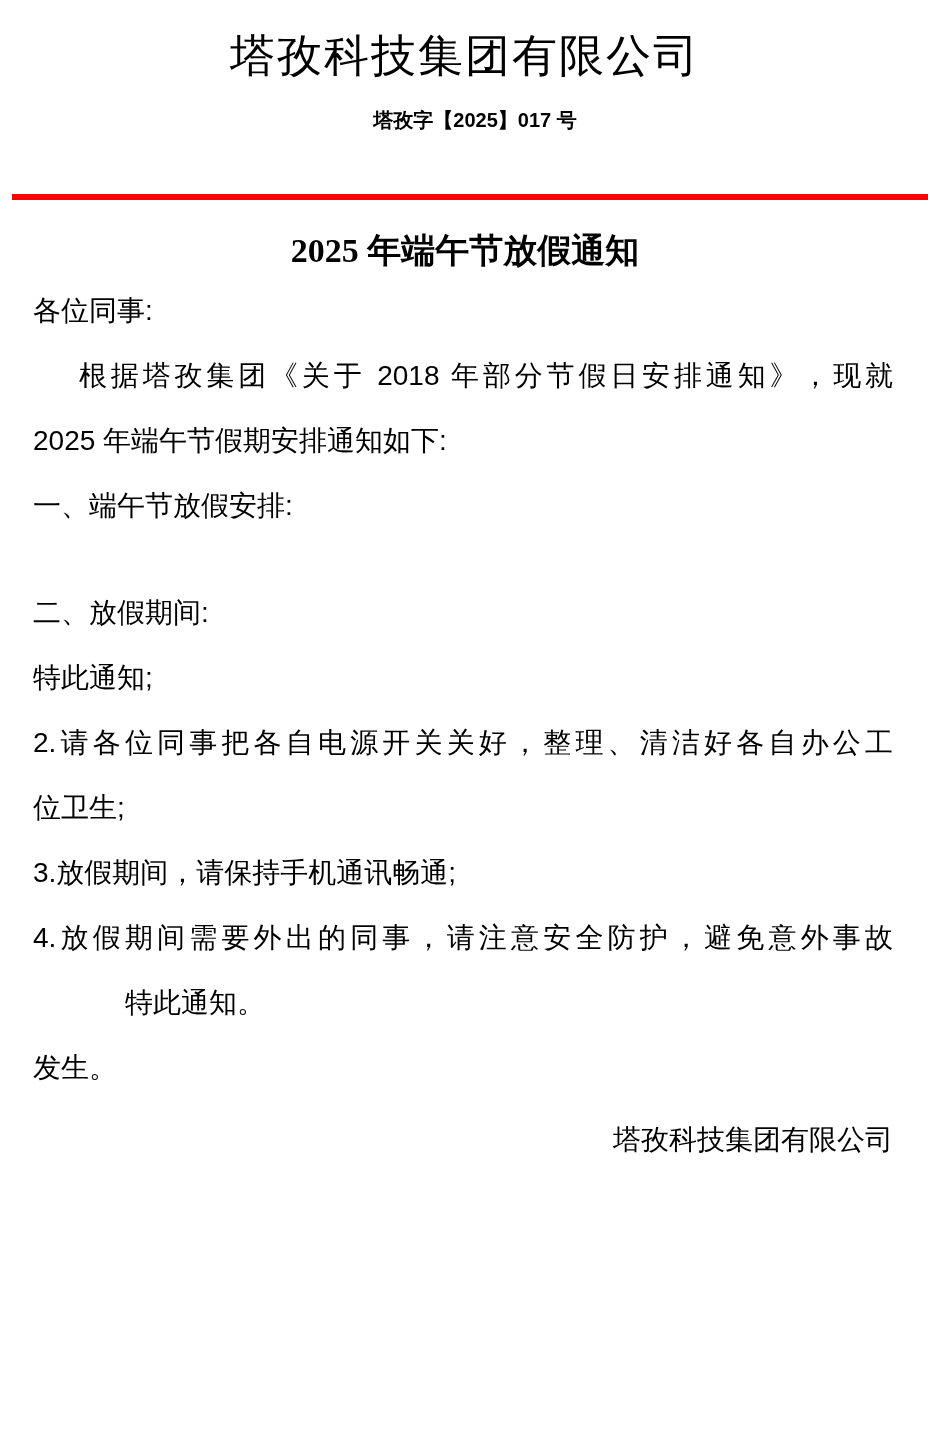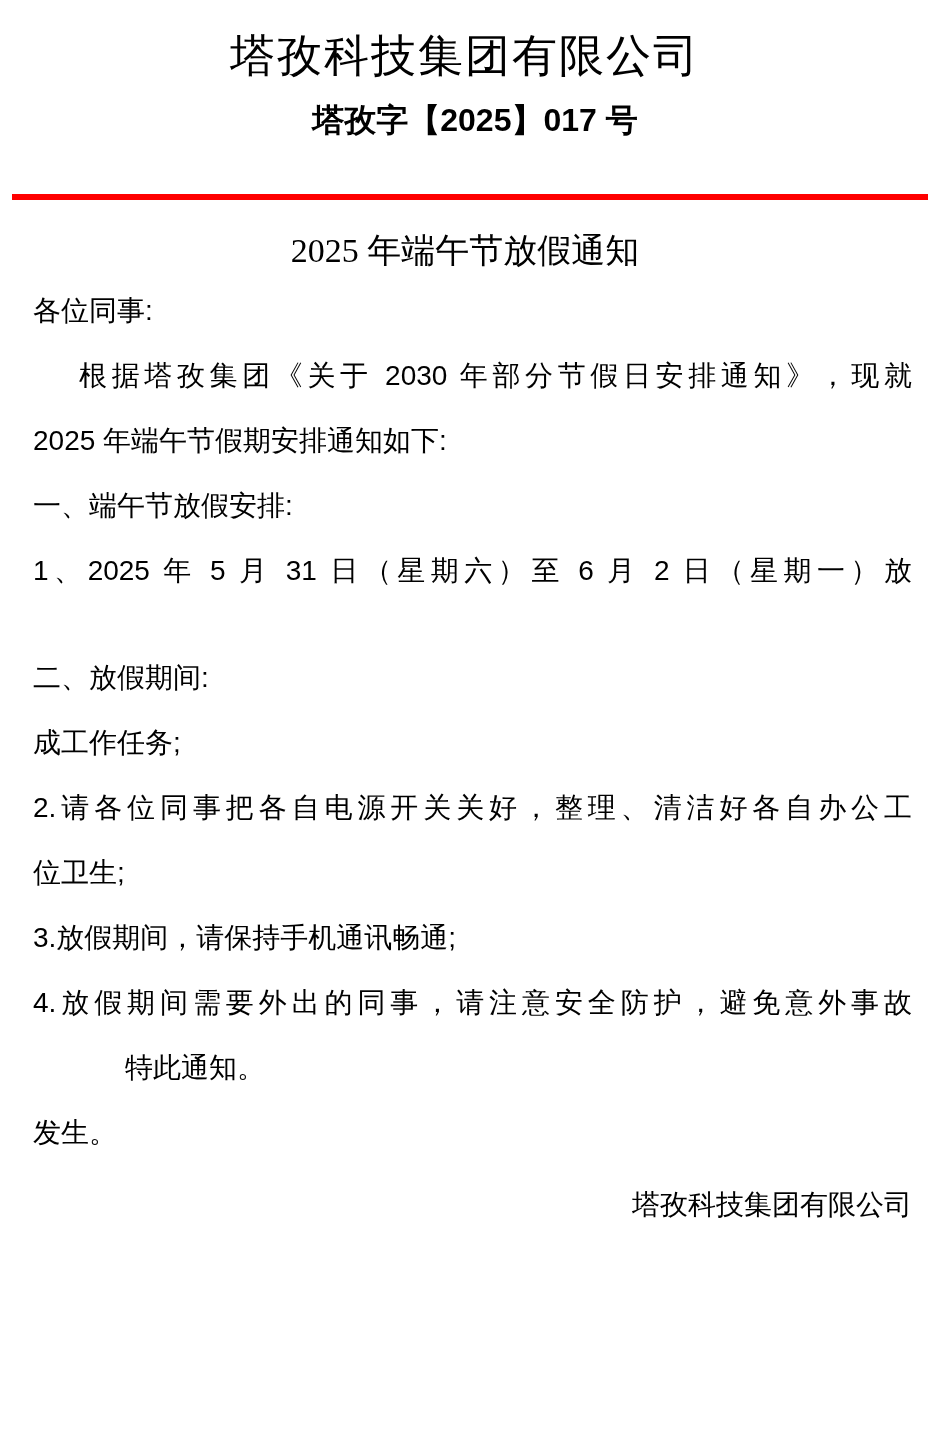--- a/index.html
+++ b/index.html
@@ -22,43 +22,43 @@
   }
   .company-title {
     font-family: "Liberation Serif", "DejaVu Serif", serif;
     font-size: 45px;
     line-height: 64px;
     letter-spacing: 2px;
     color: #000000;
   }
   .doc-number {
     margin-top: 12px;
-    font-size: 32px;
+    font-size: 20px;
     line-height: 40px;
     font-weight: 600;
     color: #000000;
     padding-left: 20px;
   }
   .red-divider {
     margin: 54px 2px 0 12px;
     height: 6px;
     background: #ff0000;
   }
   .notice-title {
     margin: 28px 0 0 0;
     text-align: center;
     font-family: "Liberation Serif", "DejaVu Serif", serif;
-    font-weight: normal;
+    font-weight: bold;
     font-size: 34px;
     line-height: 46px;
     color: #000000;
   }
   .body-text {
     margin-top: 4px;
-    padding: 0 18px 0 33px;
+    padding: 0 37px 0 33px;
     font-size: 28px;
     color: #000000;
   }
   .line {
     height: 65px;
     line-height: 65px;
     white-space: nowrap;
     text-align: left;
   }
   .line.fill {
@@ -84,29 +84,28 @@
   <div class="doc-header">
     <div class="company-title">塔孜科技集团有限公司</div>
     <div class="doc-number">塔孜字【2025】017 号</div>
     <div class="red-divider"></div>
   </div>
 
   <h1 class="notice-title">2025 年端午节放假通知</h1>
 
   <div class="body-text">
     <div class="line">各位同事:</div>
-    <div class="line indent1 fill">根据塔孜集团《关于 2030 年部分节假日安排通知》，现就</div>
+    <div class="line indent1 fill">根据塔孜集团《关于 2018 年部分节假日安排通知》，现就</div>
     <div class="line">2025 年端午节假期安排通知如下:</div>
     <div class="line">一、端午节放假安排:</div>
-    <div class="line fill">1、2025 年 5 月 31 日（星期六）至 6 月 2 日（星期一）放</div>
 
     <div class="spacer"></div>
 
     <div class="line">二、放假期间:</div>
-    <div class="line">成工作任务;</div>
+    <div class="line">特此通知;</div>
     <div class="line fill">2.请各位同事把各自电源开关关好，整理、清洁好各自办公工</div>
     <div class="line">位卫生;</div>
     <div class="line">3.放假期间，请保持手机通讯畅通;</div>
     <div class="line fill">4.放假期间需要外出的同事，请注意安全防护，避免意外事故</div>
     <div class="line indent2">特此通知。</div>
     <div class="line">发生。</div>
 
     <div class="sig-block">
       <div class="line">塔孜科技集团有限公司</div>
     </div>

